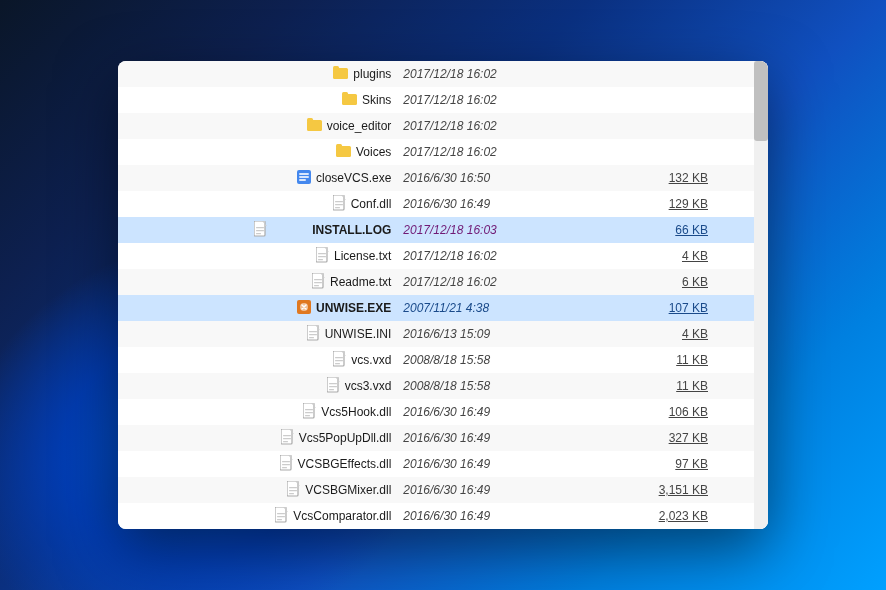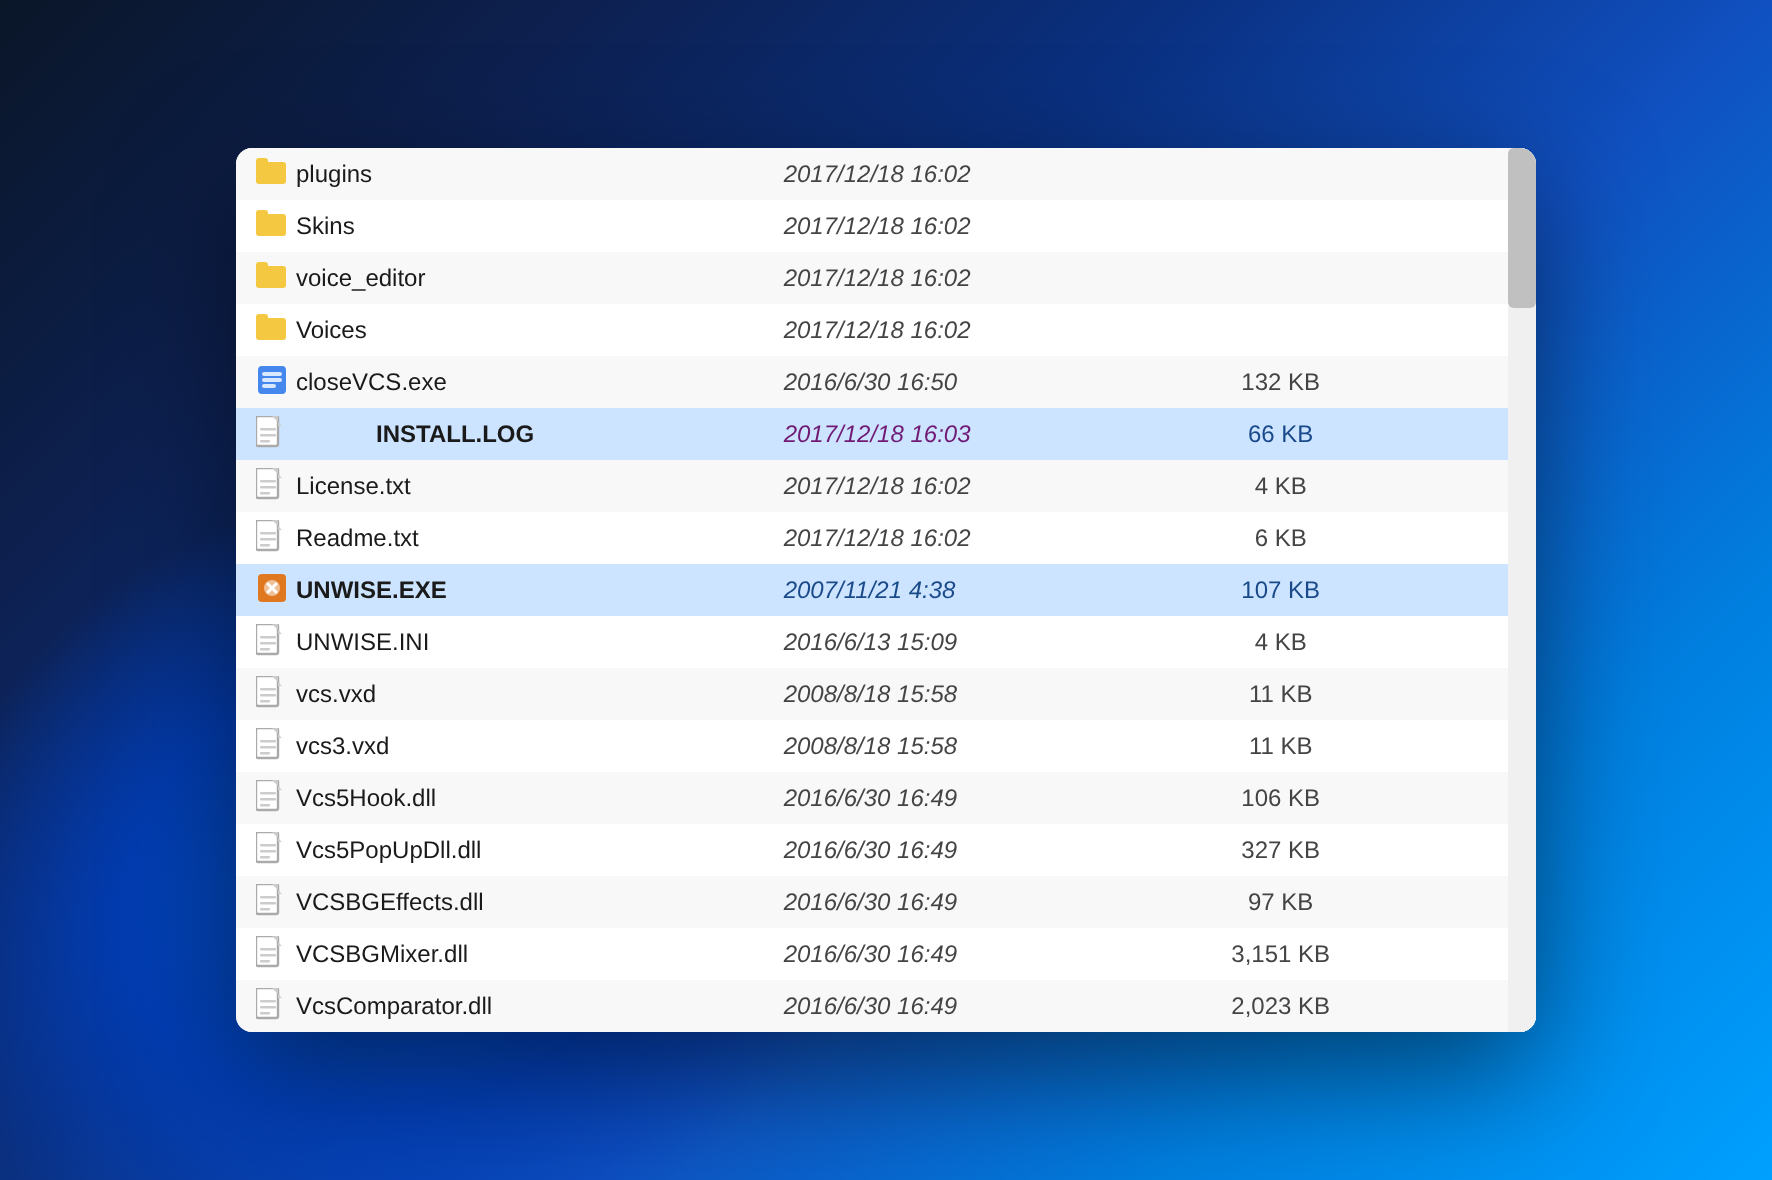--- a/index.html
+++ b/index.html
@@ -62,33 +62,35 @@
     .file-list td {
       padding: 3px 6px;
       font-size: 12px;
       color: #1a1a1a;
       white-space: nowrap;
     }
 
     .file-list td.name-col {
       padding-left: 10px;
       width: 200px;
+      text-align: right;
     }
 
     .file-list td.date-col {
       width: 150px;
       color: #444;
       font-style: italic;
     }
 
     .file-list td.size-col {
-      text-align: center;
-      padding-right: 80px;
+      text-align: right;
+      padding-right: 60px;
       width: 100px;
       color: #444;
+      text-decoration: underline;
     }
 
     .icon {
       display: inline-block;
       width: 16px;
       height: 16px;
       margin-right: 4px;
       vertical-align: middle;
       position: relative;
       top: -1px;
@@ -161,20 +163,31 @@
         <tr>
           <td class="name-col"><span class="icon"><svg width="16" height="16" viewBox="0 0 16 16">
       <rect width="14" height="14" x="1" y="1" rx="2" fill="#4488ee"></rect>
       <rect width="10" height="2" x="3" y="4" rx="1" fill="white" opacity="0.8"></rect>
       <rect width="10" height="2" x="3" y="7" rx="1" fill="white" opacity="0.8"></rect>
       <rect width="7" height="2" x="3" y="10" rx="1" fill="white" opacity="0.8"></rect>
     </svg></span><span class="name-text">closeVCS.exe</span></td>
           <td class="date-col">2016/6/30 16:50</td>
           <td class="size-col">132 KB</td>
         </tr>
+        <tr>
+          <td class="name-col"><span class="icon"><svg width="14" height="16" viewBox="0 0 14 16">
+      <rect x="0" y="0" width="11" height="15" rx="1" fill="white" stroke="#aaa" stroke-width="1.2"></rect>
+      <path d="M8 0 L13 5 L11 5 L11 0 Z" fill="#ccc"></path>
+      <rect x="2" y="6" width="8" height="1.2" rx="0.5" fill="#ccc"></rect>
+      <rect x="2" y="9" width="8" height="1.2" rx="0.5" fill="#ccc"></rect>
+      <rect x="2" y="12" width="5" height="1.2" rx="0.5" fill="#ccc"></rect>
+    </svg></span><span class="name-text">Conf.dll</span></td>
+          <td class="date-col">2016/6/30 16:49</td>
+          <td class="size-col">129 KB</td>
+        </tr>
         <tr class="selected-row">
           <td class="name-col"><span class="icon"><svg width="14" height="16" viewBox="0 0 14 16">
       <rect x="0" y="0" width="11" height="15" rx="1" fill="white" stroke="#aaa" stroke-width="1.2"></rect>
       <path d="M8 0 L13 5 L11 5 L11 0 Z" fill="#ccc"></path>
       <rect x="2" y="6" width="8" height="1.2" rx="0.5" fill="#ccc"></rect>
       <rect x="2" y="9" width="8" height="1.2" rx="0.5" fill="#ccc"></rect>
       <rect x="2" y="12" width="5" height="1.2" rx="0.5" fill="#ccc"></rect>
     </svg></span><span class="name-text" style="font-weight: 600; padding-left: 40px;">INSTALL.LOG</span></td>
           <td class="date-col" style="color: #701a75;">2017/12/18 16:03</td>
           <td class="size-col" style="color: rgb(26, 74, 138);">66 KB</td>

